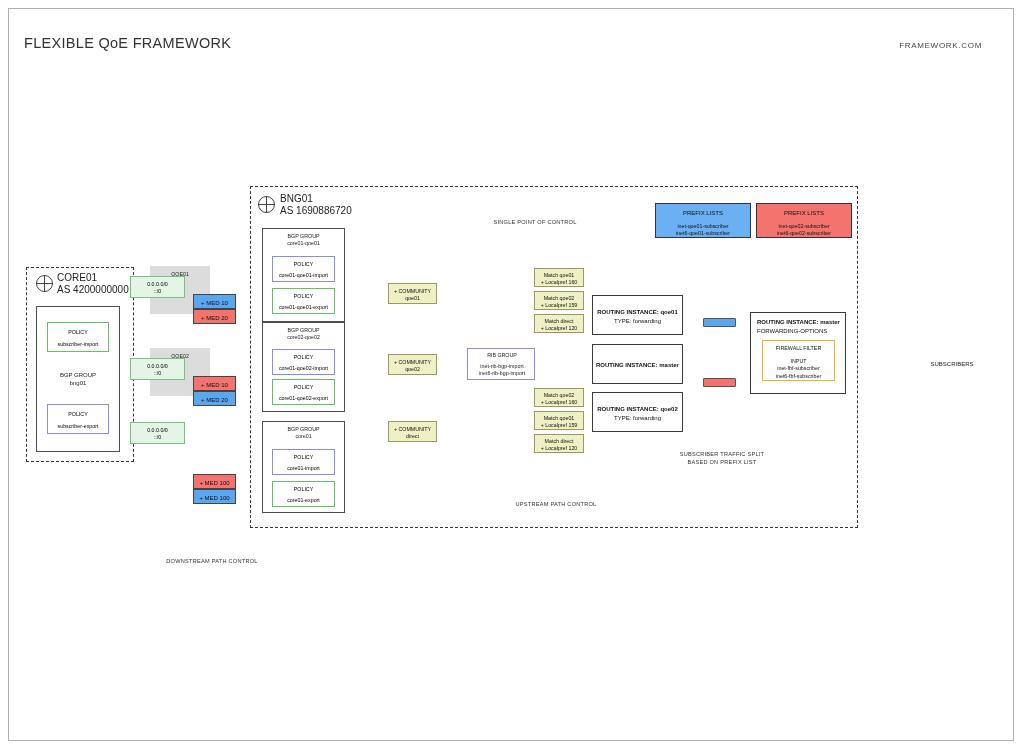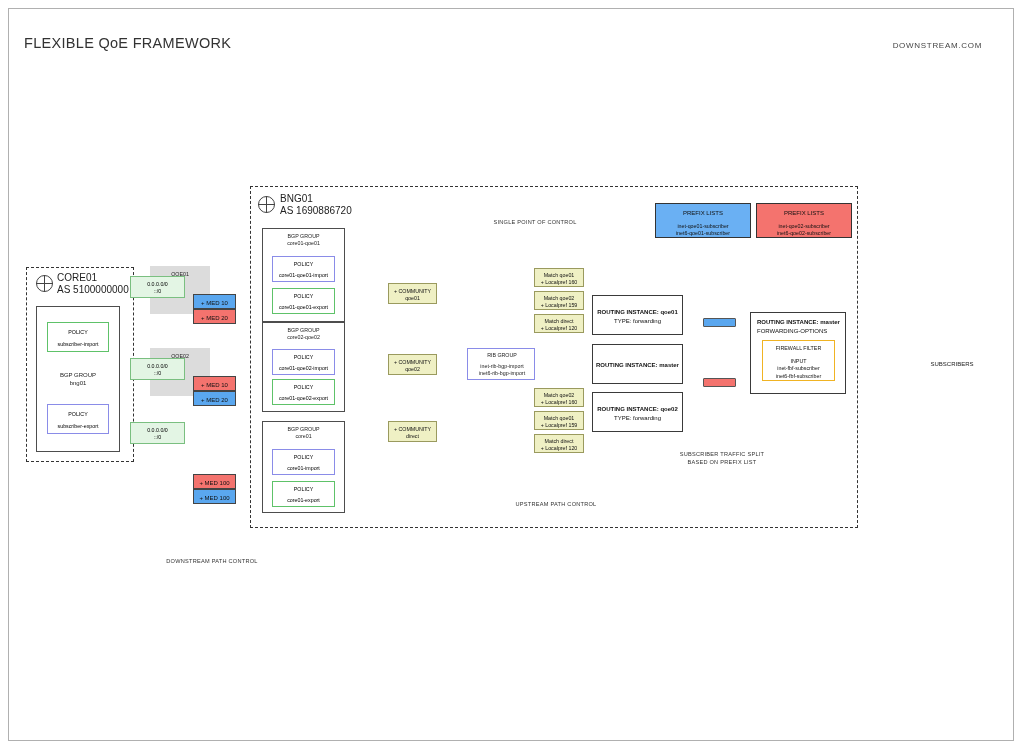--- a/index.html
+++ b/index.html
@@ -147,27 +147,27 @@
 
       <g stroke="#555" stroke-width="0.9" fill="#fff">
         <path d="M925 347 a13 13 0 0 1 22 -7 a14 14 0 0 1 24 4 a12 12 0 0 1 6 21 a12 12 0 0 1 -18 9 a14 14 0 0 1 -24 -2 a12 12 0 0 1 -10 -25 z"></path>
       </g>
     </g>
   </svg>
 
   <div class="frame"></div>
 
   <div class="ttl">FLEXIBLE QoE FRAMEWORK</div>
-  <div class="brand">DOWNSTREAM.COM</div>
+  <div class="brand">FRAMEWORK.COM</div>
 
   <div class="box dash" style="left:26px;top:267px;width:108px;height:195px;"></div>
   <div class="circ" style="left:36px;top:275px;"></div>
   <div class="node-title" style="left:57px;top:272px;">
     <div class="t10">CORE01</div>
-    <div class="t10">AS 5100000000</div>
+    <div class="t10">AS 4200000000</div>
   </div>
 
   <div class="box hard" style="left:36px;top:306px;width:84px;height:146px;"></div>
   <div class="lbl sm6" style="left:36px;top:371px;width:84px;">BGP GROUP</div>
   <div class="lbl sm6" style="left:36px;top:379px;width:84px;">bng01</div>
 
   <div class="pol pol-g" style="left:47px;top:322px;width:62px;height:30px;">
     <div class="sm" style="margin-top:6px;">POLICY</div>
     <div class="sm" style="margin-top:5px;">subscriber-import</div>
   </div>

